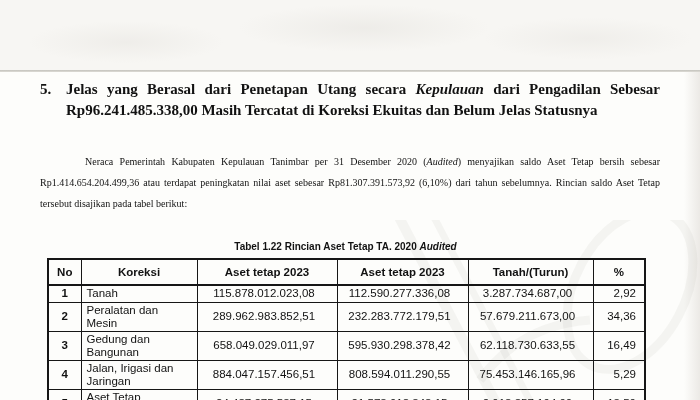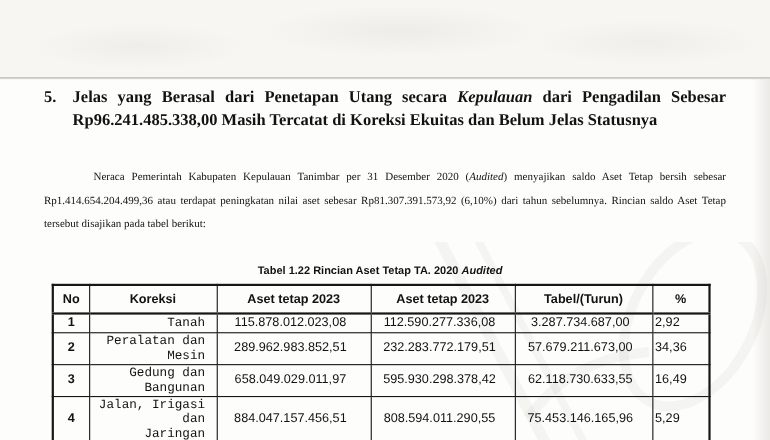--- a/index.html
+++ b/index.html
@@ -56,23 +56,23 @@
     border-bottom:2px solid #161616; font-weight:700; text-align:center;
     height:24px; padding:0;margin-top:26px;
   }
   .asset-table thead tr { height:24px; }
   .asset-table tbody tr:nth-child(1) { height:17px; }
   .asset-table tbody tr:nth-child(2) { height:28px; }
   .asset-table tbody tr:nth-child(3) { height:24px; }
   .asset-table tbody tr:nth-child(4) { height:28px; }
   .asset-table tbody tr:nth-child(5) { height:30px; }
   td.c-no     { text-align:center; font-weight:700; }
-  td.c-uraian { text-align:right; padding:1px 10px 1px 5px;font-family:Liberation Mono, monospace; }
+  td.c-uraian { text-align:left; padding:1px 10px 1px 5px; }
   td.c-num    { text-align:center; padding:1px 8px 1px 2px; }
-  td.c-pct    { text-align:left; padding:1px 8px 1px 2px; }
+  td.c-pct    { text-align:right; padding:1px 8px 1px 2px; }
   td { vertical-align:middle; }
   i { font-style:italic; }
 </style>
 </head>
 <body>
 
 <div class="page">
 
   <div class="scan-band"></div>
   <div class="scan-line"></div>
@@ -104,21 +104,21 @@
       <col style="width:131px">
         <col style="width:125px">
         <col style="width:52px">
     </colgroup>
     <thead>
       <tr>
         <th>No</th>
         <th>Koreksi</th>
         <th>Aset tetap 2023</th>
         <th>Aset tetap 2023</th>
-        <th>Tabel/(Turun)</th>
+        <th>Tanah/(Turun)</th>
         <th>%</th>
       </tr>
     </thead>
     <tbody>
         <tr>
           <td class="c-no">1</td>
           <td class="c-uraian">Tanah</td>
           <td class="c-num">115.878.012.023,08</td>
           <td class="c-num">112.590.277.336,08</td>
           <td class="c-num">3.287.734.687,00</td>

